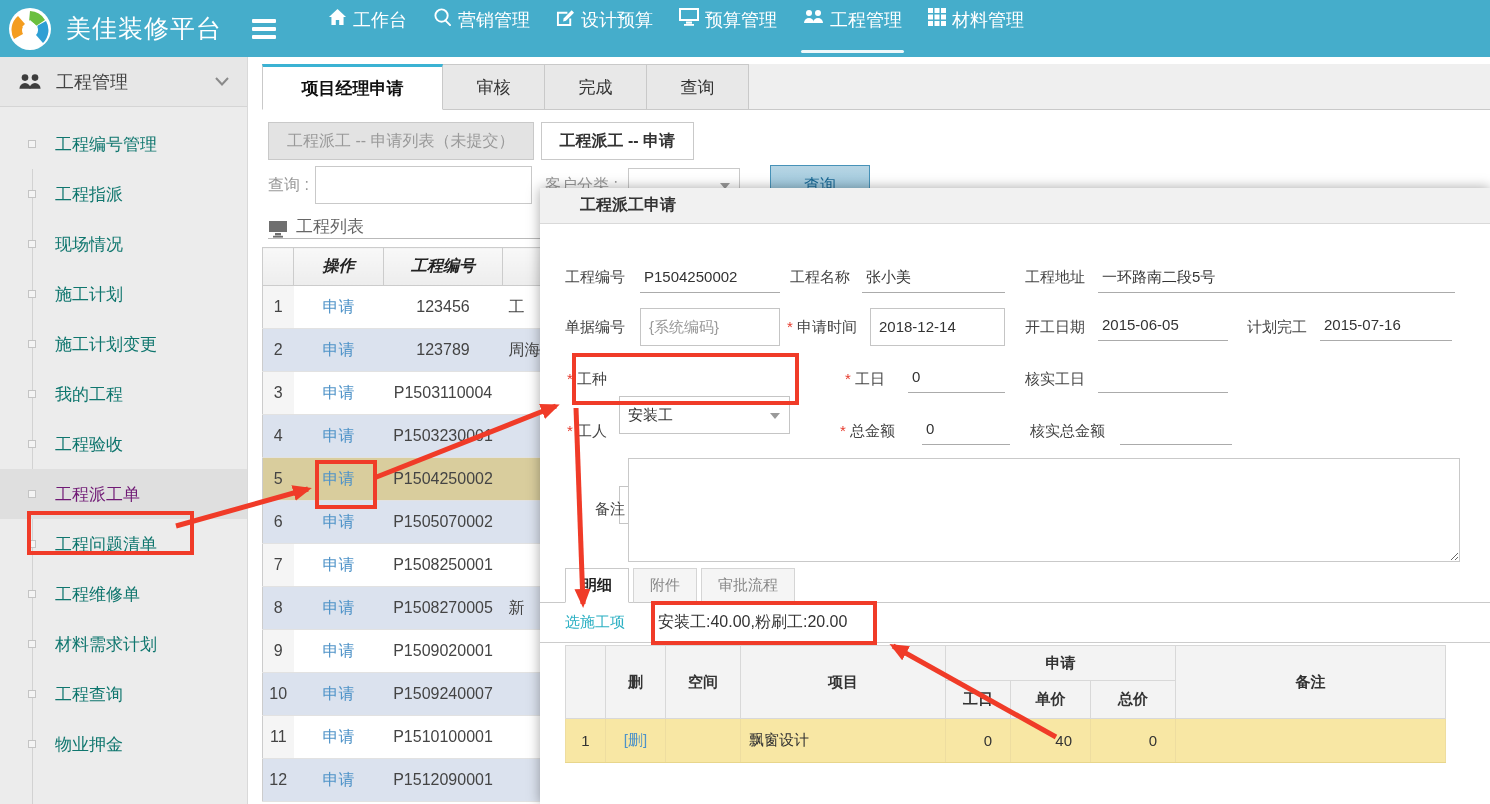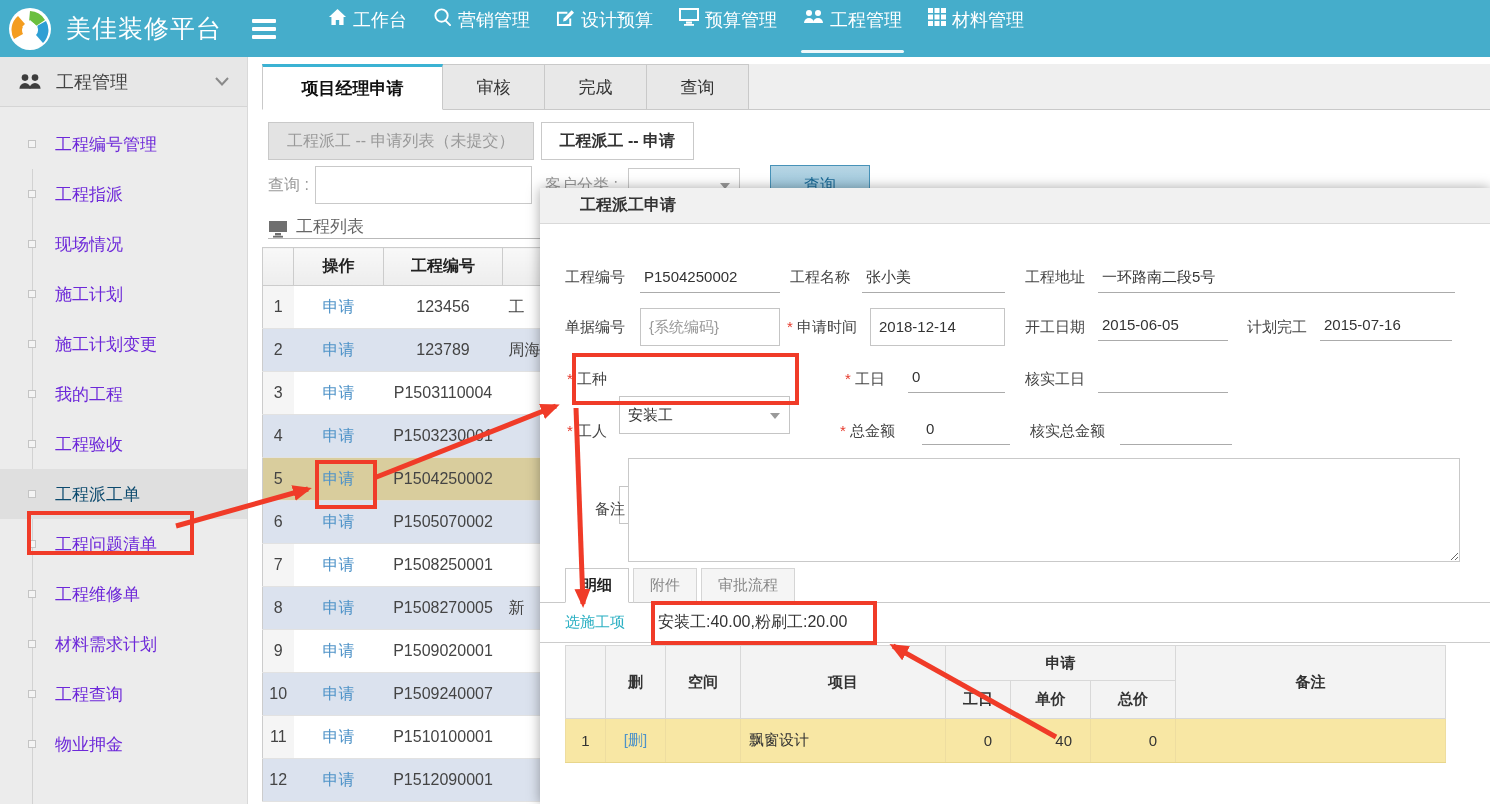--- a/index.html
+++ b/index.html
@@ -25,24 +25,24 @@
 
   
   .sidebar { position:absolute; left:0; top:57px; width:248px; height:747px; background:#ececec;
     border-right:1px solid #d9d9d9; }
   .side-header { height:50px; background:#e7e7e7; border-bottom:1px solid #d5d5d5;
     display:flex; align-items:center; gap:14px; padding:0 18px; color:#444; font-size:18px; cursor:pointer; }
   .side-header .chev { margin-left:auto; }
   .tree-line { position:absolute; left:32px; top:112px; bottom:0; width:1px; background:#d2d2d2; }
   .side-list { position:relative; padding-top:12px; }
   .side-item { position:relative; height:50px; display:flex; align-items:center; padding-left:55px;
-    font-size:17px; color:#6d28d9; cursor:pointer; }
+    font-size:17px; color:#0f766e; cursor:pointer; }
   .side-item .bullet { position:absolute; left:28px; top:21px; width:8px; height:8px;
     background:#f4f4f4; border:1px solid #c4c4c4; }
-  .side-item.active { background:#dfdfdf; color:#0c4a6e; }
+  .side-item.active { background:#dfdfdf; color:#701a75; }
 
   
   .content { position:absolute; left:248px; top:57px; width:1242px; height:747px; background:#fff; }
   .tabbar { position:absolute; left:14px; top:7px; right:0; height:46px; background:#efefef;
     border-bottom:1px solid #c9c9c9; display:flex; }
   .tab { height:46px; display:flex; align-items:center; justify-content:center;
     font-size:17px; color:#333; background:#e8e8e8; border:1px solid #c9c9c9; border-left:none;
     cursor:pointer; position:relative; }
   .tab:first-child { border-left:1px solid #c9c9c9; width:181px; }
   .tab { width:102px; }
@@ -65,21 +65,21 @@
     font-size:16px; cursor:pointer; }
 
   .list-header { position:absolute; left:20px; top:150px; width:440px; height:32px;
     border-bottom:1px solid #b9b9b9; display:flex; align-items:flex-end; gap:8px;
     color:#666; font-size:17px; }
 
   table { border-collapse:collapse; }
   .main-table { position:absolute; left:14px; top:190px; width:400px; table-layout:fixed;
     border-left:1px solid #ccc; border-right:1px solid #ccc; font-size:16px; }
   .main-table th { height:38px; background:linear-gradient(#f8f8f8,#ededed);
-    border:1px solid #ccc; border-left:none; font-size:16px; color:#222; }
+    border:1px solid #ccc; border-left:none; font-size:16px; color:#222;font-style:italic; }
   .main-table th:first-child { border-left:1px solid #ccc; }
   .main-table td { height:43px; text-align:center; color:#444; border-bottom:1px solid #e2e2e2; }
   .main-table tr:nth-child(even) td { background:#dbe2ee; }
   .main-table td.cno { background:rgba(0,0,0,0.04); }
   .main-table tr.selected td { background:#d9cd9d; }
   .link { color:#4f93c8; cursor:pointer; text-decoration:none; }
 
   
   .modal { position:absolute; left:540px; top:188px; width:950px; height:616px; background:#fff;
     box-shadow:0 0 12px rgba(0,0,0,.35); z-index:10; }

